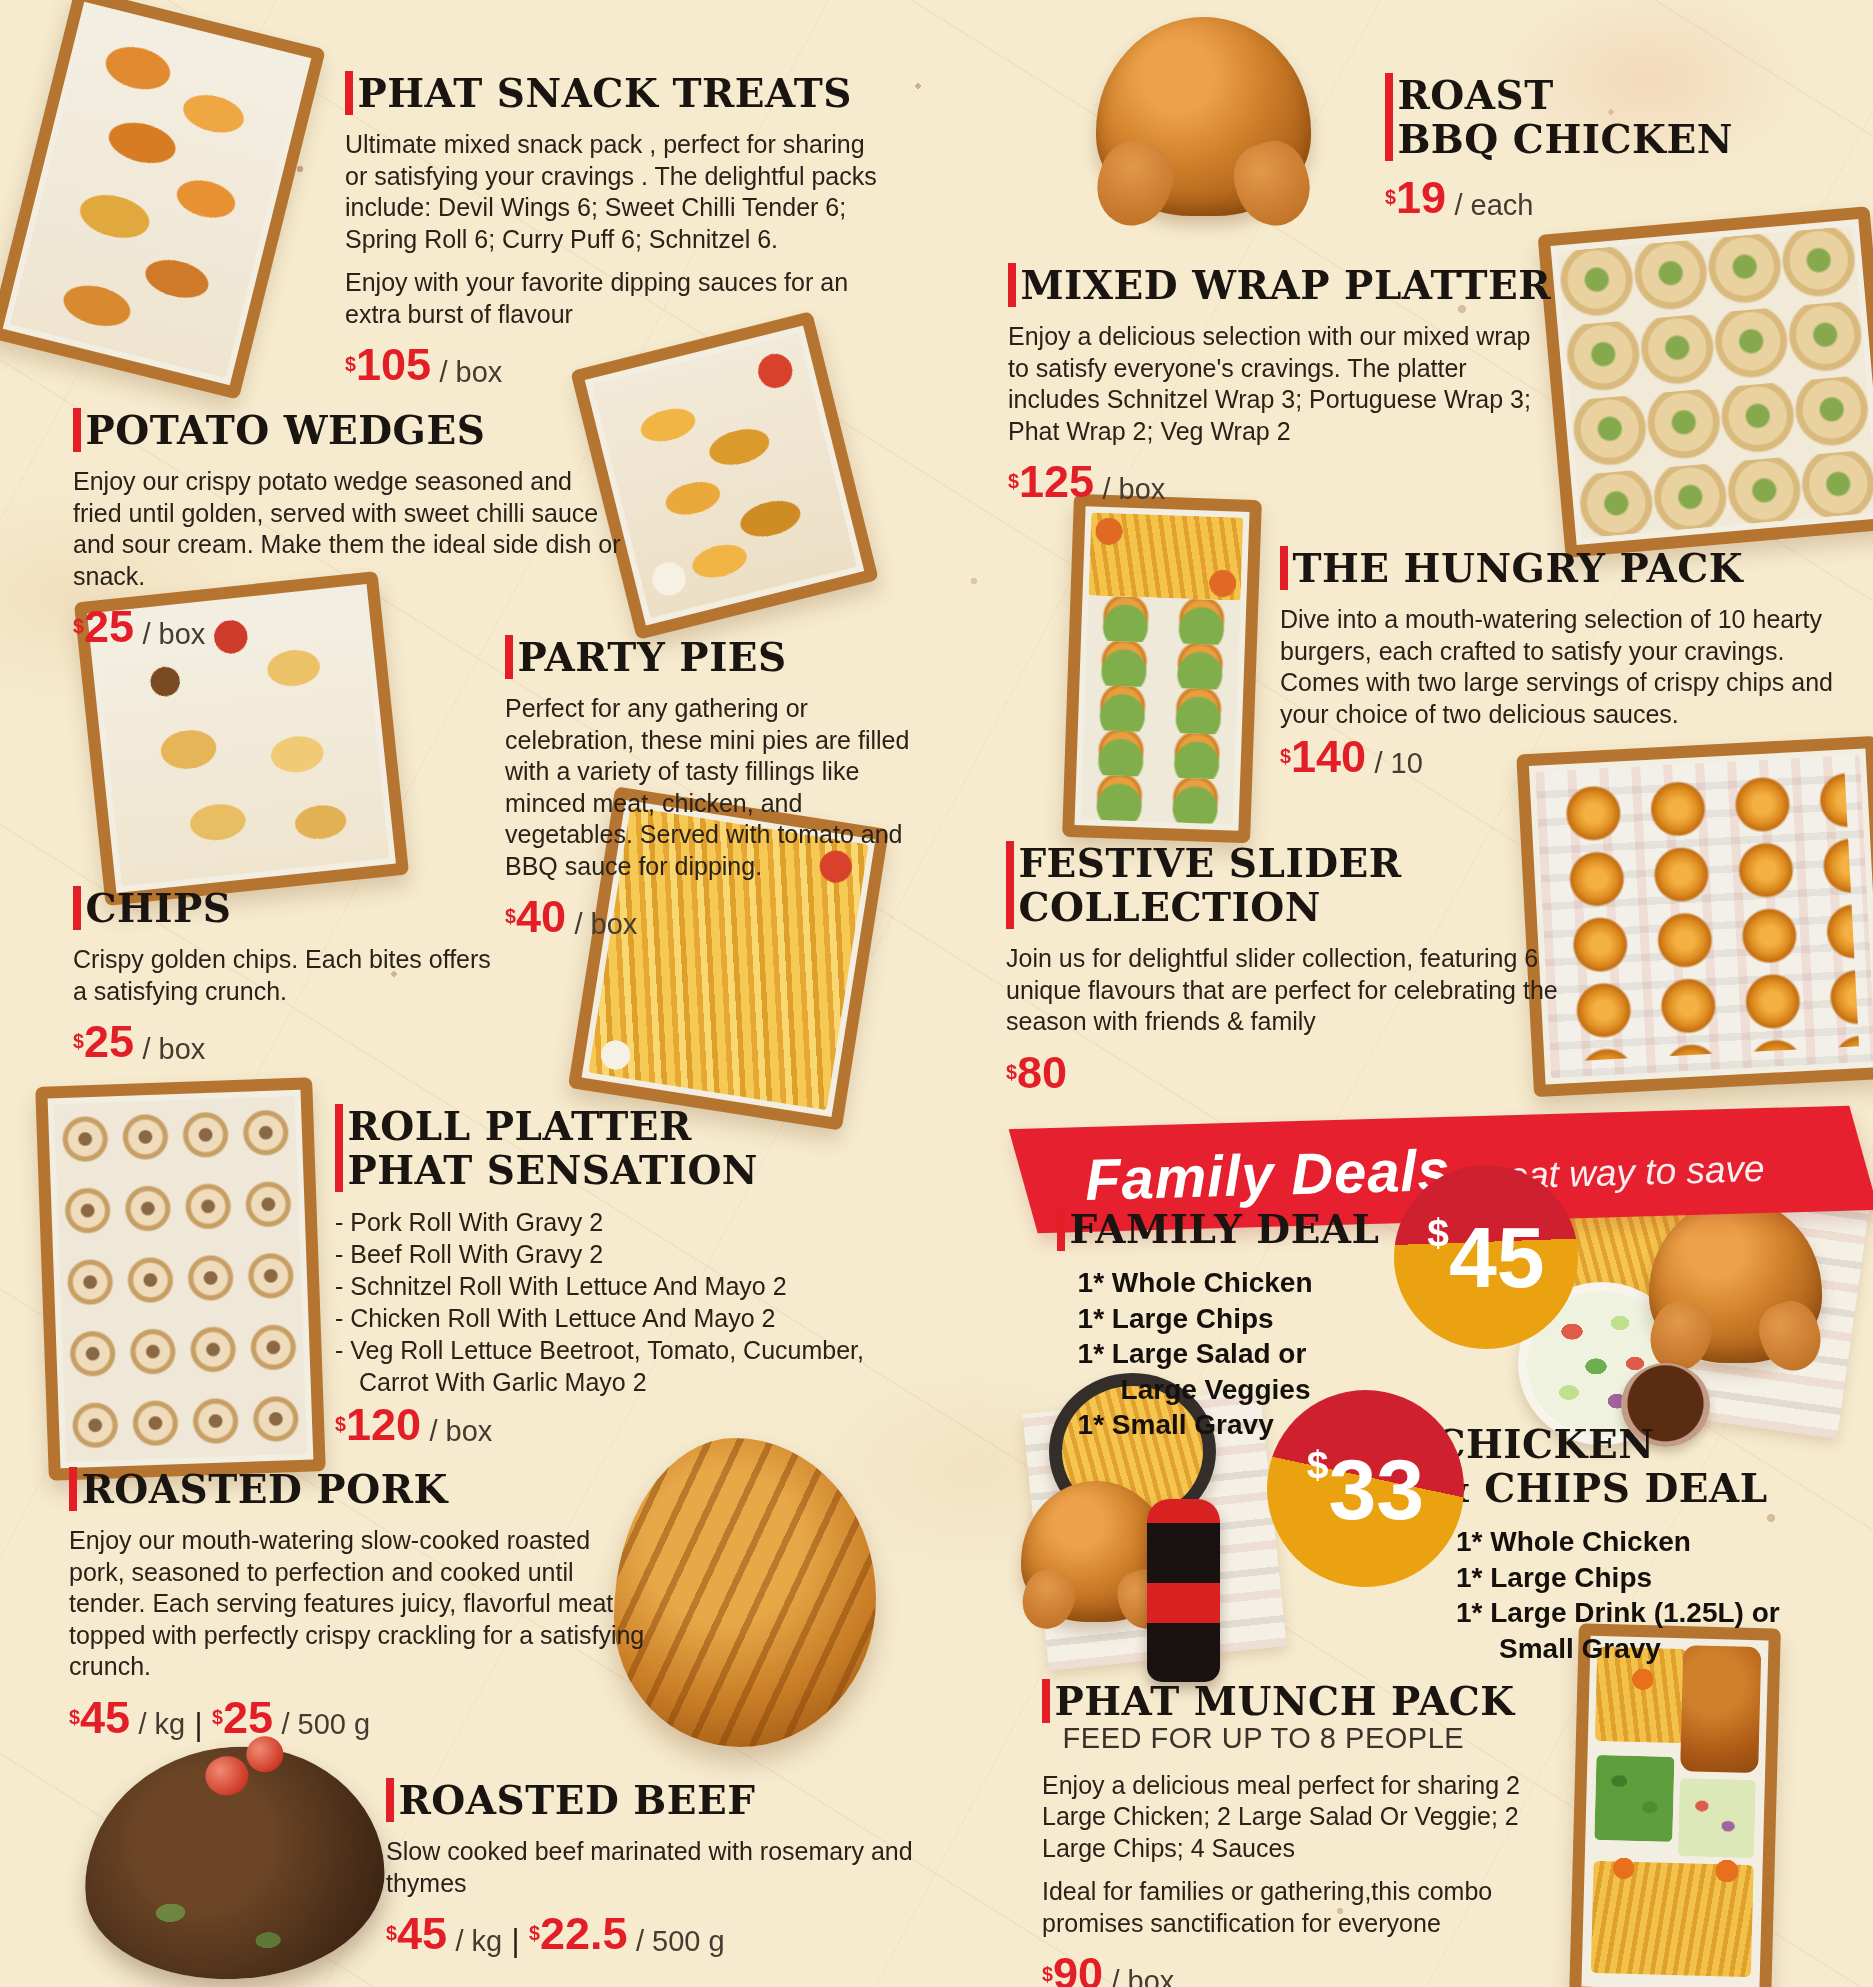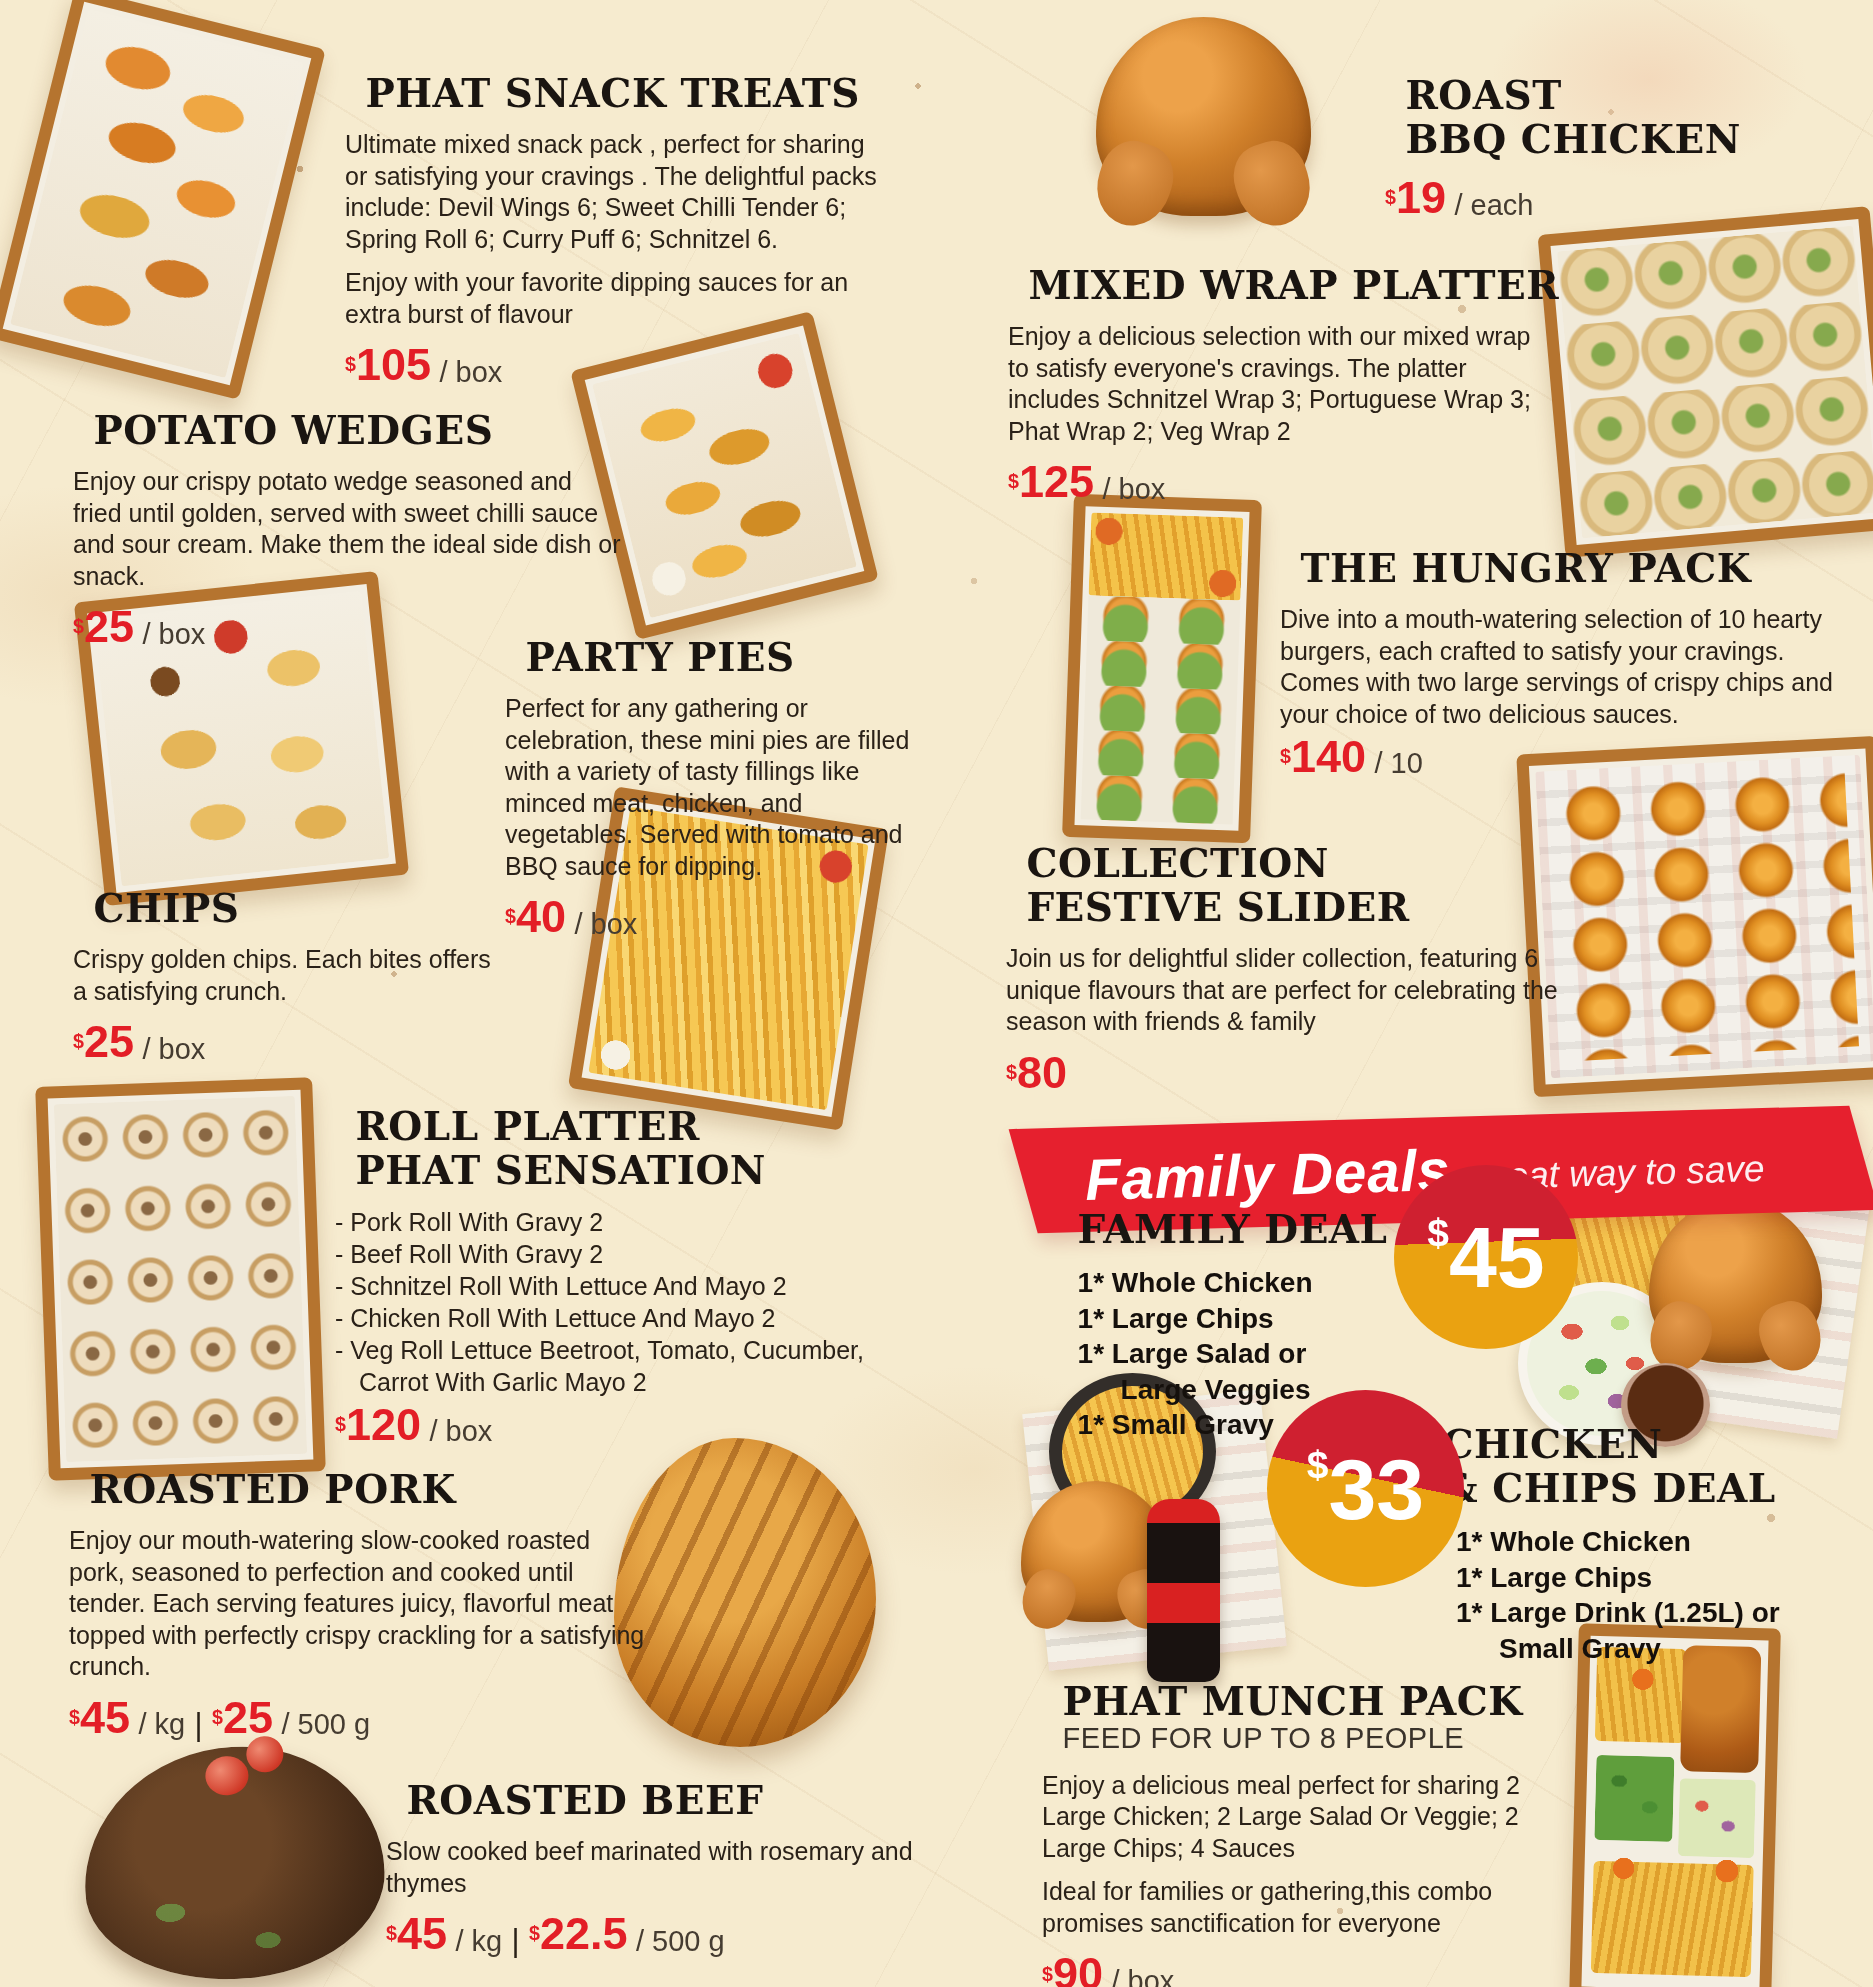--- a/index.html
+++ b/index.html
@@ -20,21 +20,21 @@
       radial-gradient(5.6px 5.6px at 1340px 1911px, rgba(146,90,36,.30) 60%, transparent 61%),
       radial-gradient(4.7px 4.7px at 225px 1893px, rgba(146,90,36,.34) 60%, transparent 61%),
       radial-gradient(5.6px 5.6px at 974px 581px, rgba(146,90,36,.26) 60%, transparent 61%),
       radial-gradient(4.7px 4.7px at 1611px 112px, rgba(146,90,36,.30) 60%, transparent 61%),
       repeating-linear-gradient(32deg, transparent 0 197px, rgba(150,95,40,.06) 197px 199px, transparent 199px 394px),
       repeating-linear-gradient(118deg, transparent 0 244px, rgba(120,75,30,.05) 244px 245px, transparent 245px 487px);
     background-repeat:no-repeat,no-repeat,no-repeat,no-repeat,no-repeat,no-repeat,no-repeat,no-repeat,no-repeat,no-repeat,no-repeat,no-repeat,no-repeat,no-repeat,no-repeat,repeat,repeat;
     font-family:"Liberation Sans",sans-serif;}
   
   .sec{position:absolute;z-index:2;}
-  .h{display:flex;gap:12px;margin-bottom:14px;align-items:center;}
+  .h{display:flex;gap:4px;margin-bottom:14px;}
   .bar{width:8.4px;background:#e31e26;flex:none;}
   .tcol{display:flex;flex-direction:column;}
   .t{font-family:"DejaVu Serif",serif;font-weight:700;font-size:39px;line-height:1.13;color:#1a1511;letter-spacing:0.5px;white-space:nowrap;}
   .p{margin:0 0 12px;font-size:25px;line-height:1.26;color:#2a2118;}
   .price{display:flex;align-items:flex-end;margin-top:3.7px;}
   .cur{color:#e31e26;font-weight:700;font-size:19.7px;line-height:1;transform:translateY(-12px);}
   .amt{color:#e31e26;font-weight:700;font-size:45px;line-height:1;}
   .sfx{color:#453c31;font-size:29px;line-height:1.05;margin-left:8.4px;}
   .psep{color:#2a2118;font-size:31px;line-height:1;margin:0 9.4px;font-weight:400;}
   .rolllist{margin-top:13px;}
@@ -365,22 +365,22 @@
       <span class="cur">$</span>
         <span class="amt">140</span>
         <span class="sfx">/ 10</span>
     </div>
   </section>
 
   <section class="sec" id="s-sliders" style="left:1006px;top:841px;width:562px;">
     <div class="h">
       <span class="bar"></span>
       <span class="tcol">
+        <span class="t">FESTIVE SLIDER</span>
         <span class="t">COLLECTION</span>
-        <span class="t">FESTIVE SLIDER</span>
       </span>
     </div>
     <p class="p">Join us for delightful slider collection, featuring 6 unique flavours that are perfect for celebrating the season with friends &amp; family</p>
     <div class="price">
       <span class="cur">$</span>
         <span class="amt">80</span>
         <span class="sfx"></span>
     </div>
   </section>
 

